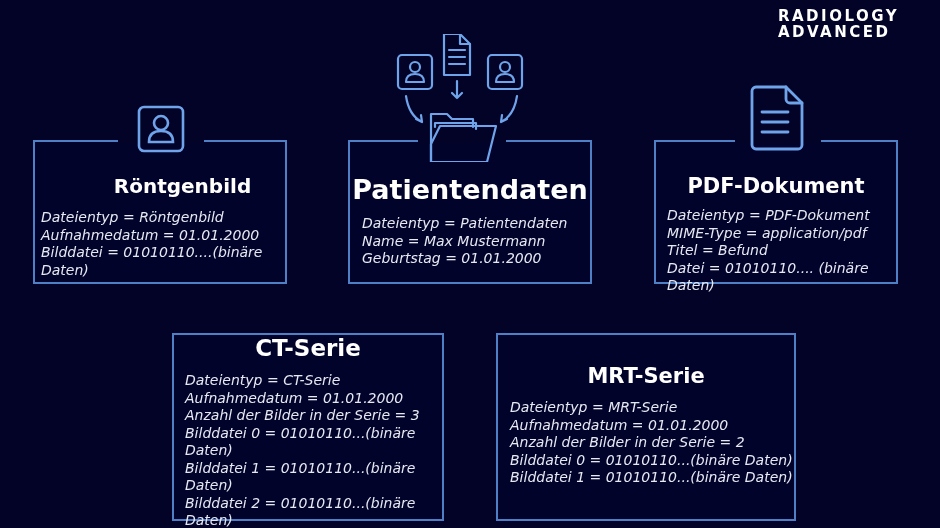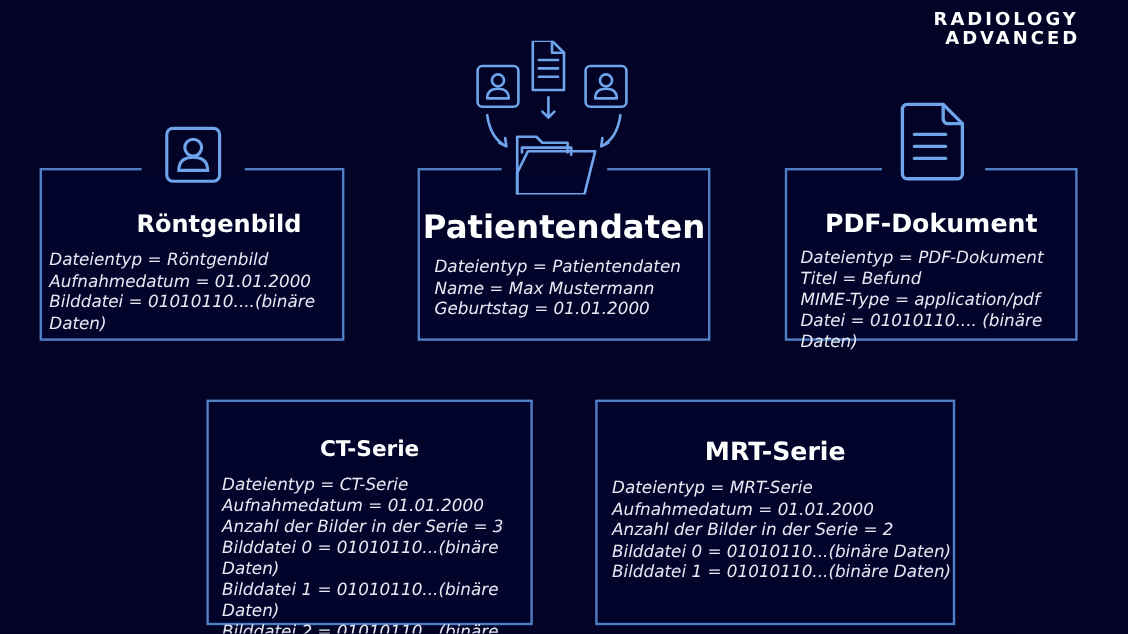--- a/index.html
+++ b/index.html
@@ -5,21 +5,21 @@
     html, body { margin: 0; padding: 0; }
     body {
       width: 940px; height: 528px; overflow: hidden;
       background: #020326;
       font-family: "DejaVu Sans", "Liberation Sans", sans-serif;
       color: #ffffff;
       position: relative;
     }
     .logo {
       position: absolute; top: 8px; right: 30px;
-      text-align: center; font-weight: bold; letter-spacing: 2.5px;
+      text-align: left; font-weight: bold; letter-spacing: 2.5px;
       font-size: 15px; line-height: 16px; color: #ffffff;
     }
     .logo .l1 { margin-right: 11px; }
     .box {
       position: absolute;
       border: 2px solid #4f7fc4;
       box-sizing: border-box;
       background: #02032b;
     }
     .box .title {
@@ -103,38 +103,38 @@
       <path d="M37 110 l9 -18 h56 l-9 36 h-56 z"></path>
       <path d="M37 110 v18"></path>
     </g>
   </svg>
 </div>
 
 <div class="box" style="left:654px; top:140px; width:244px; height:144px;">
   <div class="title" style="font-size:21px; margin-top:32px;">PDF-Dokument</div>
   <div class="fields" style="margin:9px 0 0 11px;">
     <div>Dateientyp = PDF-Dokument</div>
+    <div>MIME-Type = application/pdf</div>
     <div>Titel = Befund</div>
-    <div>MIME-Type = application/pdf</div>
     <div>Datei = 01010110.... (binäre Daten)</div>
   </div>
 </div>
 <div class="gap-cover" style="left:735px; top:137px; width:86px;"></div>
 <div class="icon" style="left:750px; top:85px;">
   <svg width="54" height="66" viewBox="0 0 54 66" fill="none" stroke="#6fa3ea" stroke-width="2.8" stroke-linecap="round" stroke-linejoin="round">
     <path d="M6 2 h30 l16 16 v42 a4 4 0 0 1 -4 4 h-42 a4 4 0 0 1 -4 -4 v-54 a4 4 0 0 1 4 -4 z"></path>
     <path d="M36 2 v12 a4 4 0 0 0 4 4 h12"></path>
     <line x1="12" y1="27" x2="38" y2="27"></line>
     <line x1="12" y1="37" x2="38" y2="37"></line>
     <line x1="12" y1="47" x2="38" y2="47"></line>
   </svg>
 </div>
 
 <div class="box" style="left:172px; top:333px; width:272px; height:188px;">
-  <div class="title" style="font-size:18px; margin-top:29px;">CT-Serie</div>
+  <div class="title" style="font-size:23px; ">CT-Serie</div>
   <div class="fields" style="margin:11px 0 0 11px;">
     <div>Dateientyp = CT-Serie</div>
     <div>Aufnahmedatum = 01.01.2000</div>
     <div>Anzahl der Bilder in der Serie = 3</div>
     <div>Bilddatei 0 = 01010110...(binäre Daten)</div>
     <div>Bilddatei 1  = 01010110...(binäre Daten)</div>
     <div>Bilddatei 2 = 01010110...(binäre Daten)</div>
   </div>
 </div>
 

